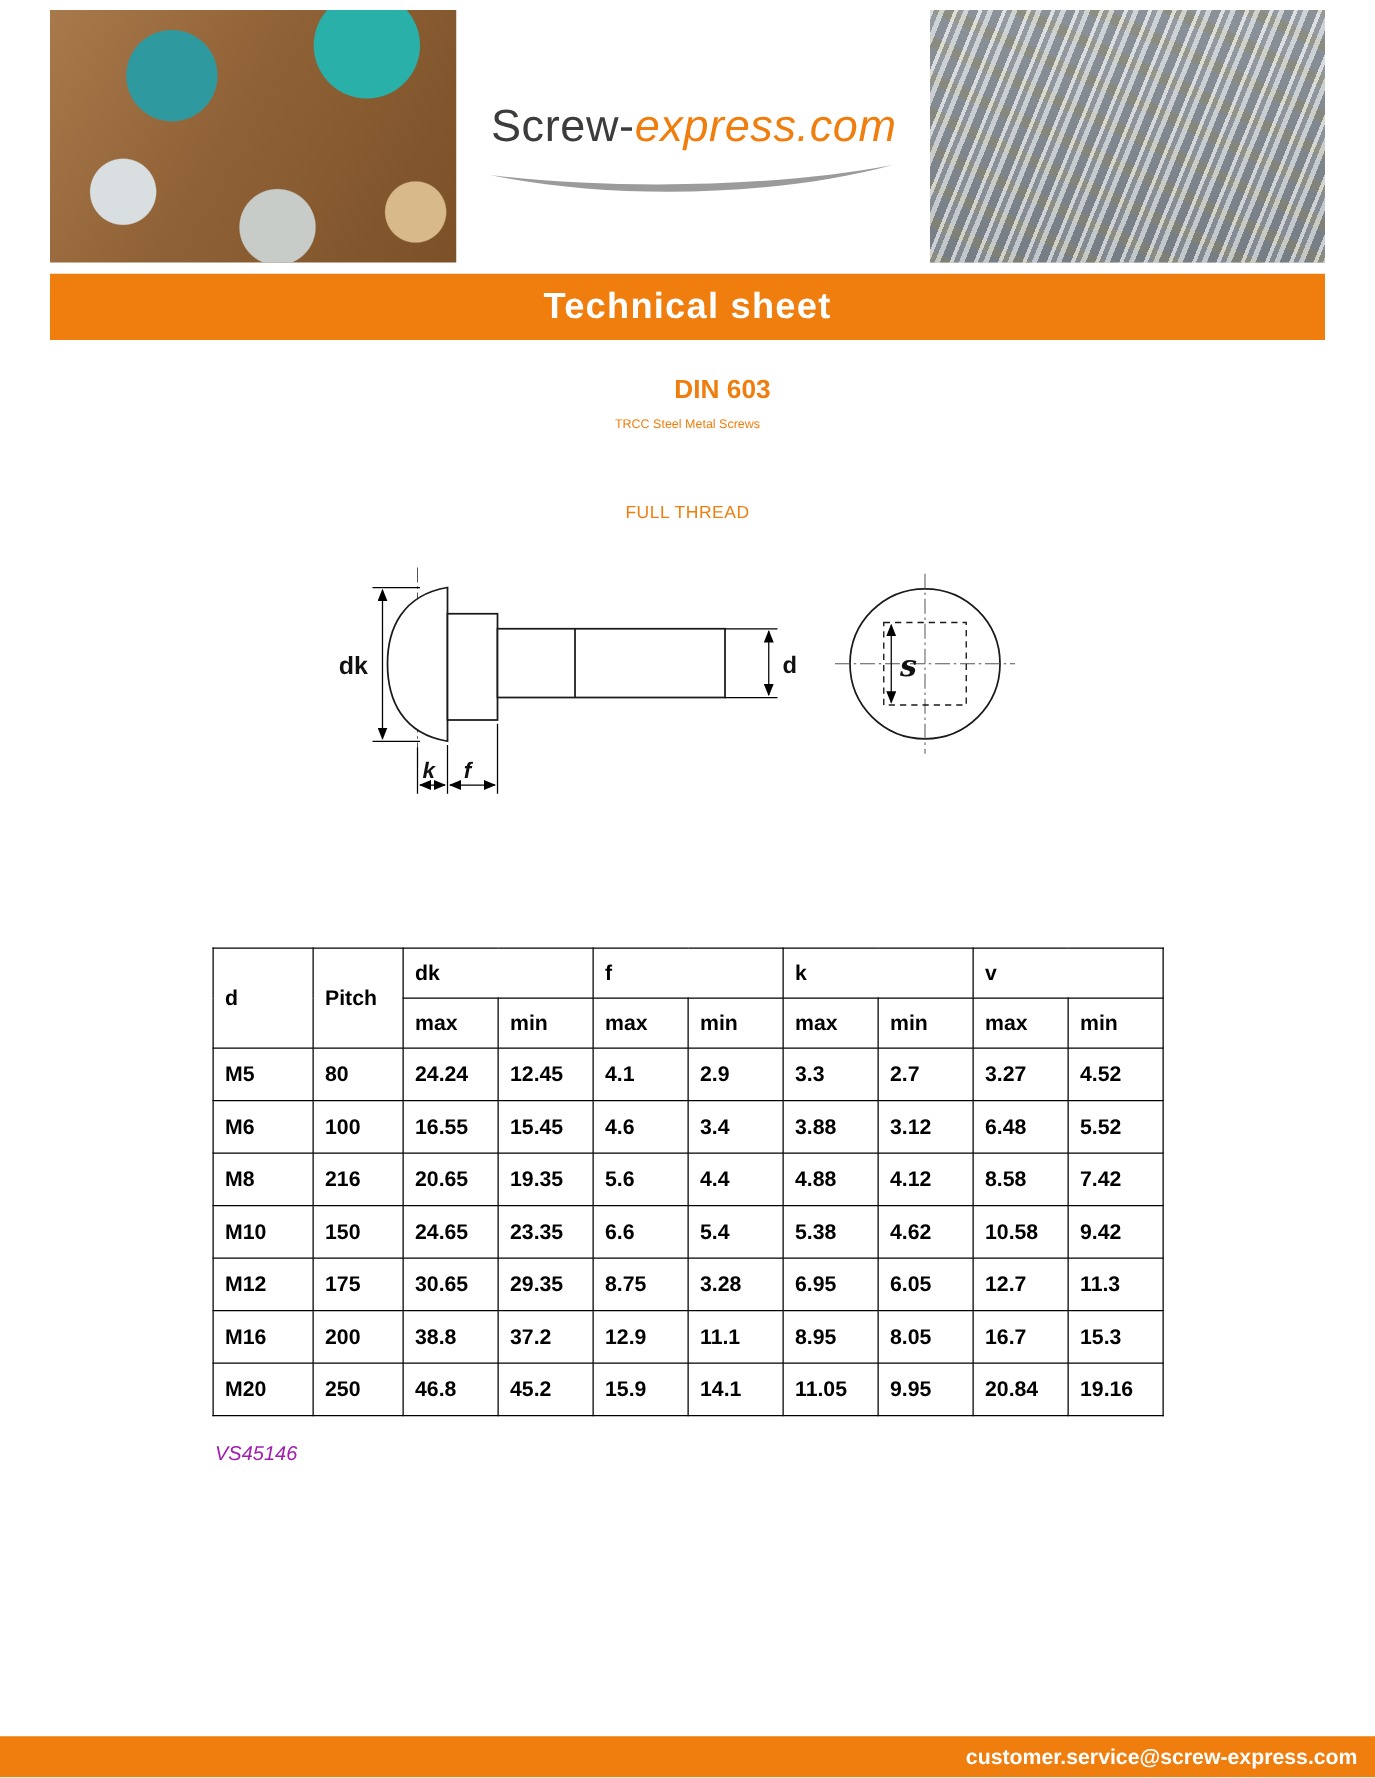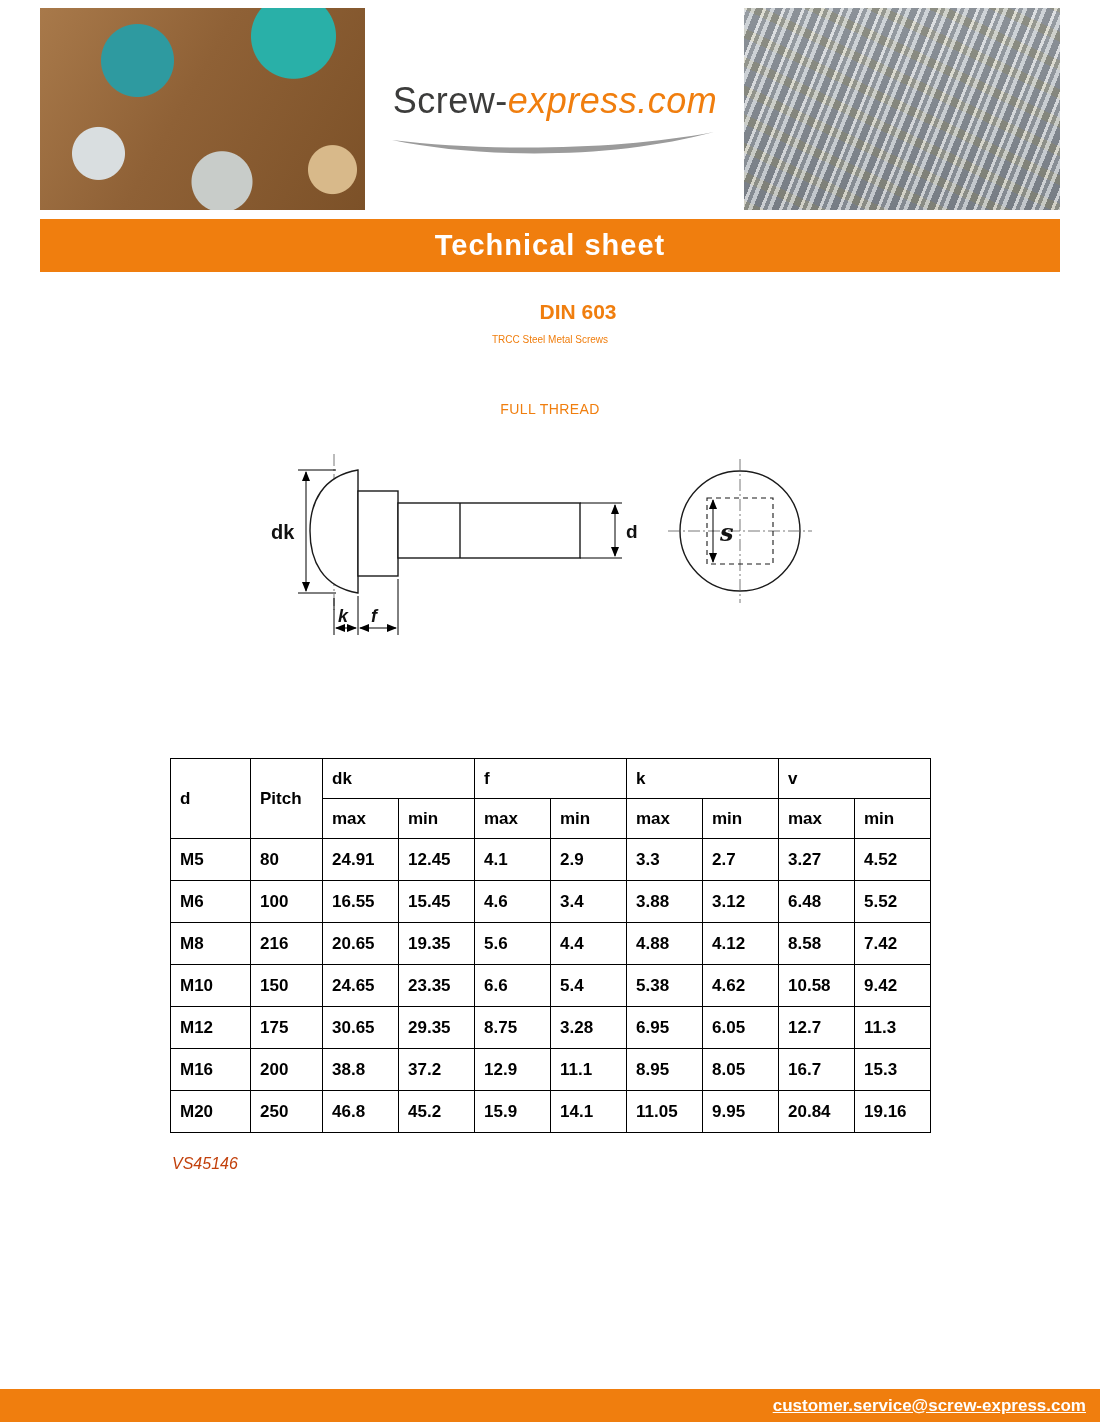--- a/index.html
+++ b/index.html
@@ -64,29 +64,29 @@
   .spec-table th, .spec-table td{
     border:1px solid #000; text-align:left; padding:0 4px 0 9px;
     font-size:17px; font-weight:bold; color:#000; height:41px;
     overflow:hidden; white-space:nowrap;
   }
   .spec-table th{height:39px;}
   .pitch-head{font-weight:normal; font-size:11px; color:#222;}
 
   .footnote{
     position:absolute; left:172px; top:1155px;
-    font-style:italic; font-size:16px; color:#c2410c;
+    font-style:italic; font-size:16px; color:#a21caf;
   }
 
   
   .footer-bar{
     position:absolute; left:0; top:1389px; width:1100px; height:33px;
     background:var(--accent-orange, #F07E0E);
     color:#fff; font-size:17px; font-weight:bold;
-    text-align:right; line-height:33px; box-sizing:border-box; padding-right:14px;text-decoration:underline;
+    text-align:right; line-height:33px; box-sizing:border-box; padding-right:14px;
   }
 </style>
 </head>
 <body>
 
 <div class="page">
 
   <div class="photo photo-left"></div>
   <div class="photo photo-right"></div>
 
@@ -186,21 +186,21 @@
         <th>max</th>
         <th>min</th>
         <th>max</th>
         <th>min</th>
       </tr>
     </thead>
     <tbody>
         <tr>
           <td>M5</td>
           <td>80</td>
-          <td>24.91</td>
+          <td>24.24</td>
           <td>12.45</td>
           <td>4.1</td>
           <td>2.9</td>
           <td>3.3</td>
           <td>2.7</td>
           <td>3.27</td>
           <td>4.52</td>
         </tr>
         <tr>
           <td>M6</td>

